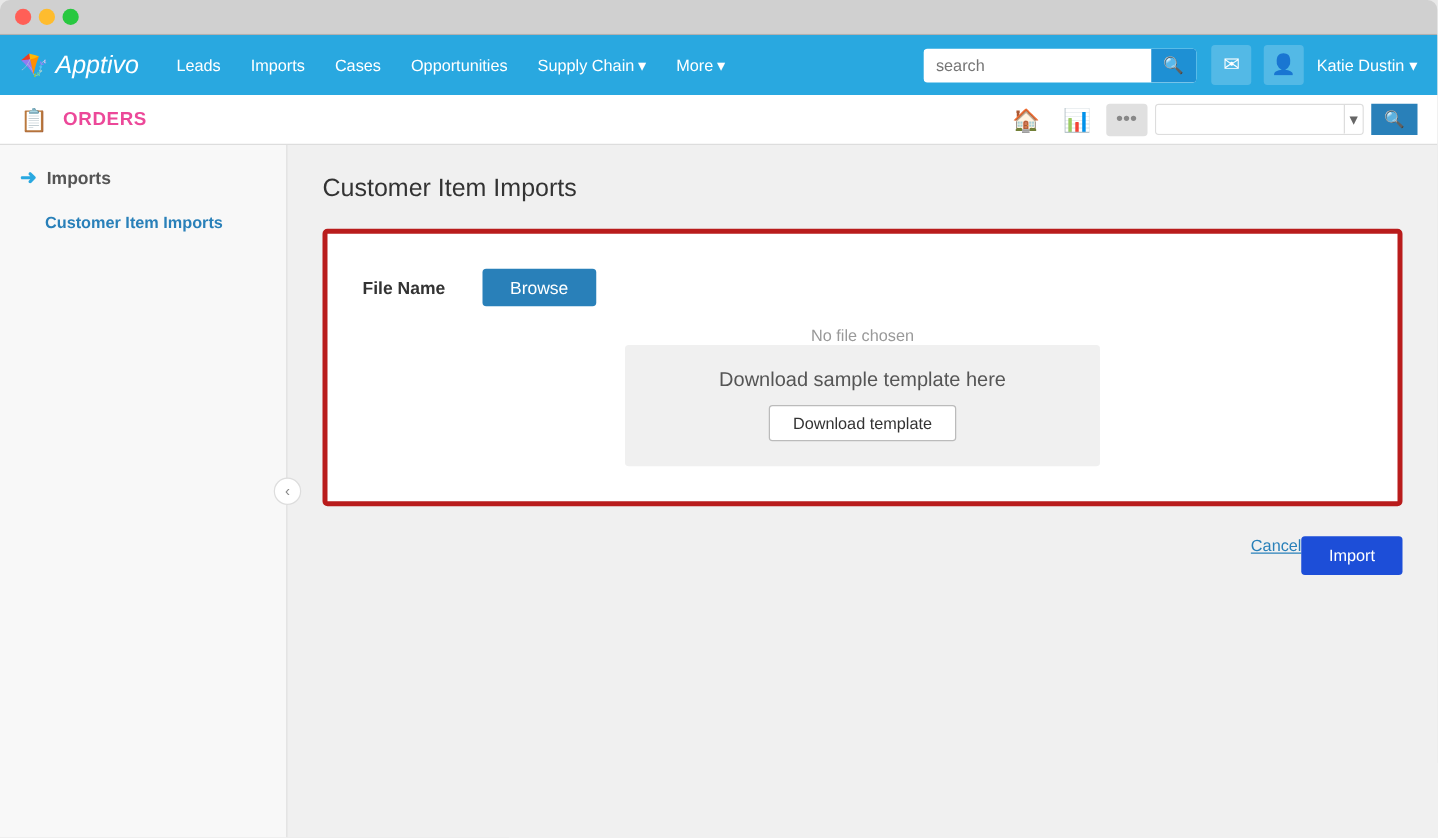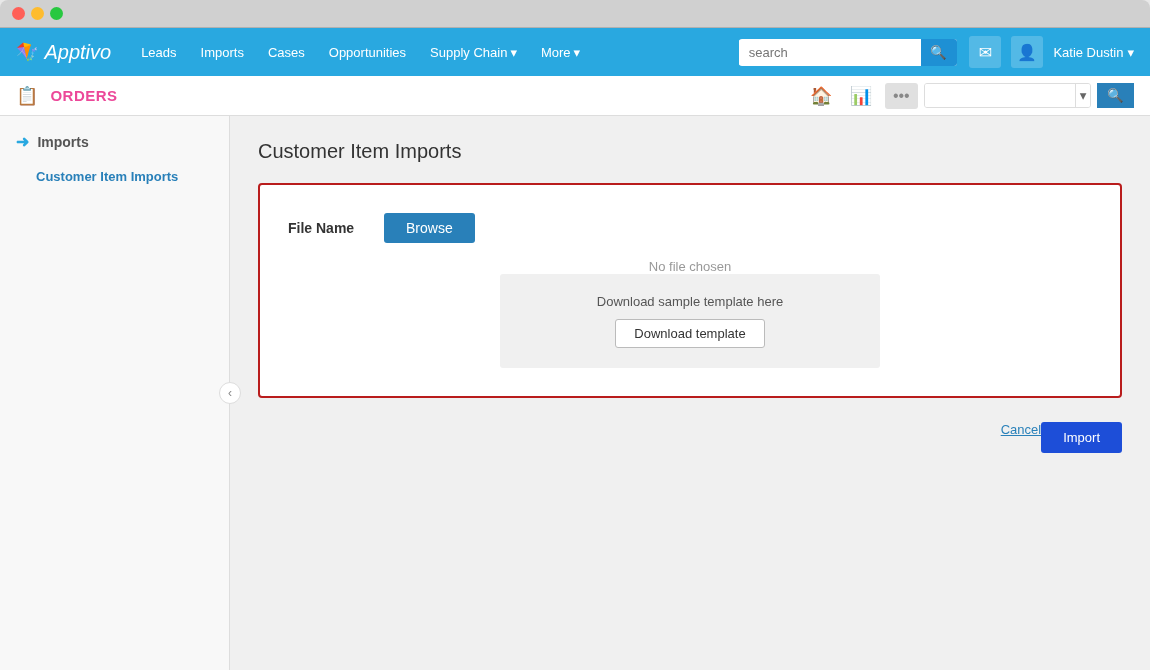--- a/index.html
+++ b/index.html
@@ -50,27 +50,27 @@
     .sidebar-arrow { color: #29a8e0; font-size: 16px; }
     .sidebar-item { padding: 6px 20px; color: #2980b9; font-size: 13px; cursor: pointer; font-weight: 500; }
     .sidebar-item.active { color: #2980b9; font-weight: bold; }
     .collapse-btn { position: absolute; right: -12px; top: 50%; transform: translateY(-50%); background: white; border: 1px solid #ddd; border-radius: 50%; width: 22px; height: 22px; display: flex; align-items: center; justify-content: center; cursor: pointer; font-size: 12px; color: #888; }
 
     
     .content { flex: 1; padding: 24px 28px; overflow-y: auto; background: #f0f0f0; }
     .page-title { font-size: 20px; color: #333; margin-bottom: 20px; font-weight: normal; }
 
     
-    .upload-card { background: white; border: 2px solid #b91c1c; border-radius: 4px; padding: 28px; margin-bottom: 20px; }
+    .upload-card { background: white; border: 4px solid #b91c1c; border-radius: 4px; padding: 28px; margin-bottom: 20px; }
     .file-row { display: flex; align-items: center; gap: 16px; margin-bottom: 16px; }
     .file-label { font-size: 14px; font-weight: 600; color: #333; width: 80px; }
     .browse-btn { background: #2980b9; color: white; border: none; padding: 7px 22px; border-radius: 3px; cursor: pointer; font-size: 14px; }
     .no-file-text { color: #999; font-size: 13px; text-align: center; }
     .template-box { background: #f0f0f0; border-radius: 3px; padding: 20px; text-align: center; max-width: 380px; margin: 0 auto; }
-    .template-text { color: #555; font-size: 13px; margin-bottom: 10px; }
+    .template-text { color: #555; font-size: 16px; margin-bottom: 10px; }
     .download-btn { background: white; color: #333; border: 1px solid #bbb; padding: 6px 18px; border-radius: 3px; cursor: pointer; font-size: 13px; }
 
     
     .file-types-notice { background: #f8f8f8; border: 1px solid #e0e0e0; border-radius: 4px; padding: 14px 18px; margin-bottom: 24px; }
     .file-types-text { font-size: 13px; color: #555; }
     .file-types-text strong { color: #333; }
 
     
     .footer-actions { display: flex; justify-content: flex-end; align-items: flex-start; padding: 4px 0; }
     .cancel-link { color: #2980b9; text-decoration: underline; cursor: pointer; font-size: 13px; background: none; border: none; }

